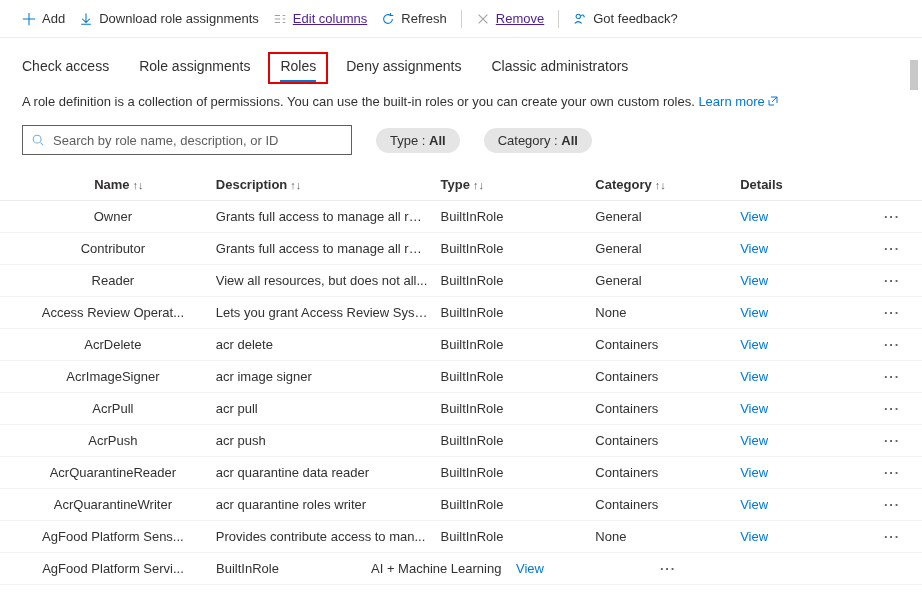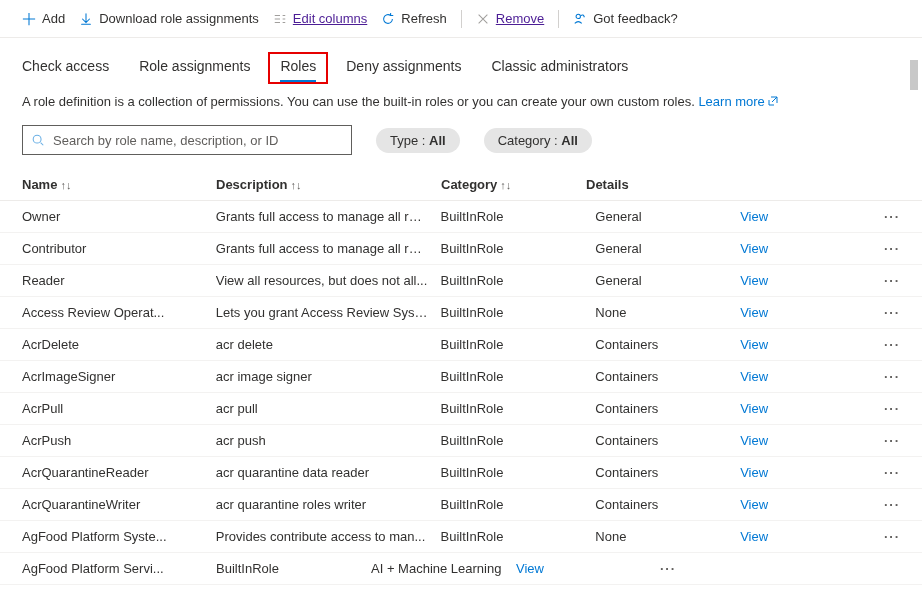--- a/index.html
+++ b/index.html
@@ -111,21 +111,21 @@
     cursor: pointer;
   }
   .pill b { font-weight: 600; }
   .table-head {
     display: flex;
     padding: 8px 22px;
     border-bottom: 1px solid #edebe9;
     font-weight: 600;
     font-size: 13px;
   }
-  .col-name { width: 194px; }
+  .col-name { width: 194px; text-align: center; }
   .col-desc { width: 225px; }
   .col-type { width: 155px; }
   .col-cat  { width: 145px; }
   .col-det  { width: 120px; }
   .col-act  { width: 40px; text-align: right; }
   .sort-icon { font-size: 11px; color: #605e5c; margin-left: 3px; }
   .rows { }
   .row {
     display: flex;
     padding: 8px 22px;
@@ -238,20 +238,23 @@
   </div>
 </div>
 
 <div class="table-head">
   <div class="col-name">
     <span>Name</span><span class="sort-icon">↑↓</span>
   </div>
   <div class="col-desc">
     <span>Description</span><span class="sort-icon">↑↓</span>
   </div>
+  <div class="col-type">
+    <span>Type</span><span class="sort-icon">↑↓</span>
+  </div>
   <div class="col-cat">
     <span>Category</span><span class="sort-icon">↑↓</span>
   </div>
   <div class="col-det">
     <span>Details</span>
   </div>
   <div class="col-act"></div>
 </div>
 
 <div class="rows" id="rows">
@@ -329,21 +332,21 @@
     </div>
     <div class="row">
       <div class="col-name trunc">AcrQuarantineWriter</div>
       <div class="col-desc trunc">acr quarantine roles writer</div>
       <div class="col-type">BuiltInRole</div>
       <div class="col-cat">Containers</div>
       <div class="col-det"><span class="view-link">View</span></div>
       <div class="col-act"><span class="more">···</span></div>
     </div>
     <div class="row">
-      <div class="col-name trunc">AgFood Platform Syste...</div>
+      <div class="col-name trunc">AgFood Platform Sens...</div>
       <div class="col-desc trunc">Provides contribute access to man...</div>
       <div class="col-type">BuiltInRole</div>
       <div class="col-cat">None</div>
       <div class="col-det"><span class="view-link">View</span></div>
       <div class="col-act"><span class="more">···</span></div>
     </div>
     <div class="row">
       <div class="col-name trunc">AgFood Platform Servi...</div>
       <div class="col-type">BuiltInRole</div>
       <div class="col-cat">AI + Machine Learning</div>

